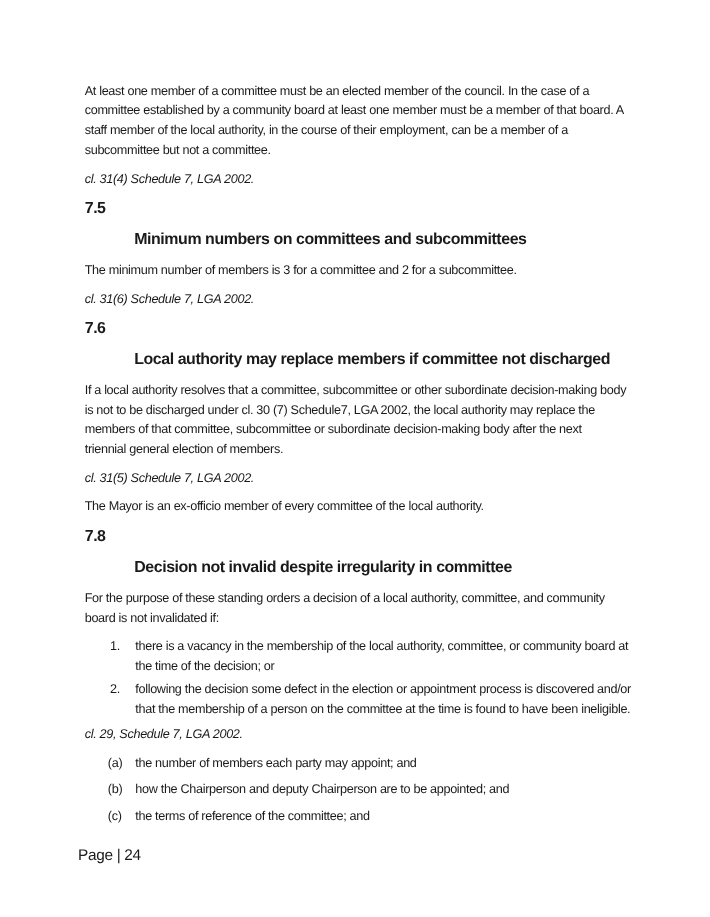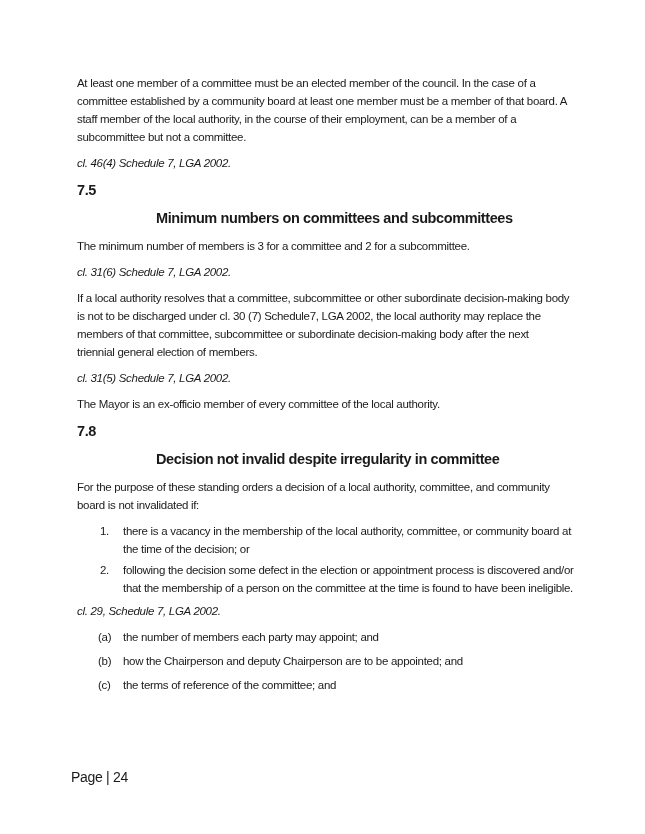--- a/index.html
+++ b/index.html
@@ -32,21 +32,20 @@
     font-style: italic;
     margin: 0 0 8px 0;
   }
   .heading {
     display: flex;
     font-size: 14.5px;
     font-weight: bold;
     line-height: 20px;
     letter-spacing: -0.4px;
     margin: 6px 0 9px 0;
-    gap: 34px;
   }
   .h-num { width: 45px; flex: 0 0 45px; }
   .h-title { flex: 1; white-space: nowrap; margin-top: 28px; }
   .doc-list { margin: 0 0 5px 0; }
   .doc-list .item {
     position: relative;
     padding-left: 46px;
     font-size: 11.5px;
     line-height: 18px;
     letter-spacing: -0.3px;
@@ -69,29 +68,33 @@
 </head>
 <body>
 
 <div class="page">
   <div class="content">
 
     <p class="body-para">At least one member of a committee must be an elected member of the council. In the case of a
 committee established by a community board at least one member must be a member of that board. A
 staff member of the local authority, in the course of their employment, can be a member of a
 subcommittee but not a committee.</p>
-    <p class="cite">cl. 46(4) Schedule 7, LGA 2002.</p>
+    <p class="cite">cl. 31(4) Schedule 7, LGA 2002.</p>
 
     <div class="heading">
       <span class="h-num">7.5</span>
       <span class="h-title">Minimum numbers on committees and subcommittees</span>
     </div>
     <p class="body-para">The minimum number of members is 3 for a committee and 2 for a subcommittee.</p>
     <p class="cite">cl. 31(6) Schedule 7, LGA 2002.</p>
 
+    <div class="heading">
+      <span class="h-num">7.6</span>
+      <span class="h-title">Local authority may replace members if committee not discharged</span>
+    </div>
     <p class="body-para">If a local authority resolves that a committee, subcommittee or other subordinate decision-making body
 is not to be discharged under cl. 30 (7) Schedule7, LGA 2002, the local authority may replace the
 members of that committee, subcommittee or subordinate decision-making body after the next
 triennial general election of members.</p>
     <p class="cite">cl. 31(5) Schedule 7, LGA 2002.</p>
 
     <p class="body-para">The Mayor is an ex-officio member of every committee of the local authority.</p>
 
     <div class="heading">
       <span class="h-num">7.8</span>

